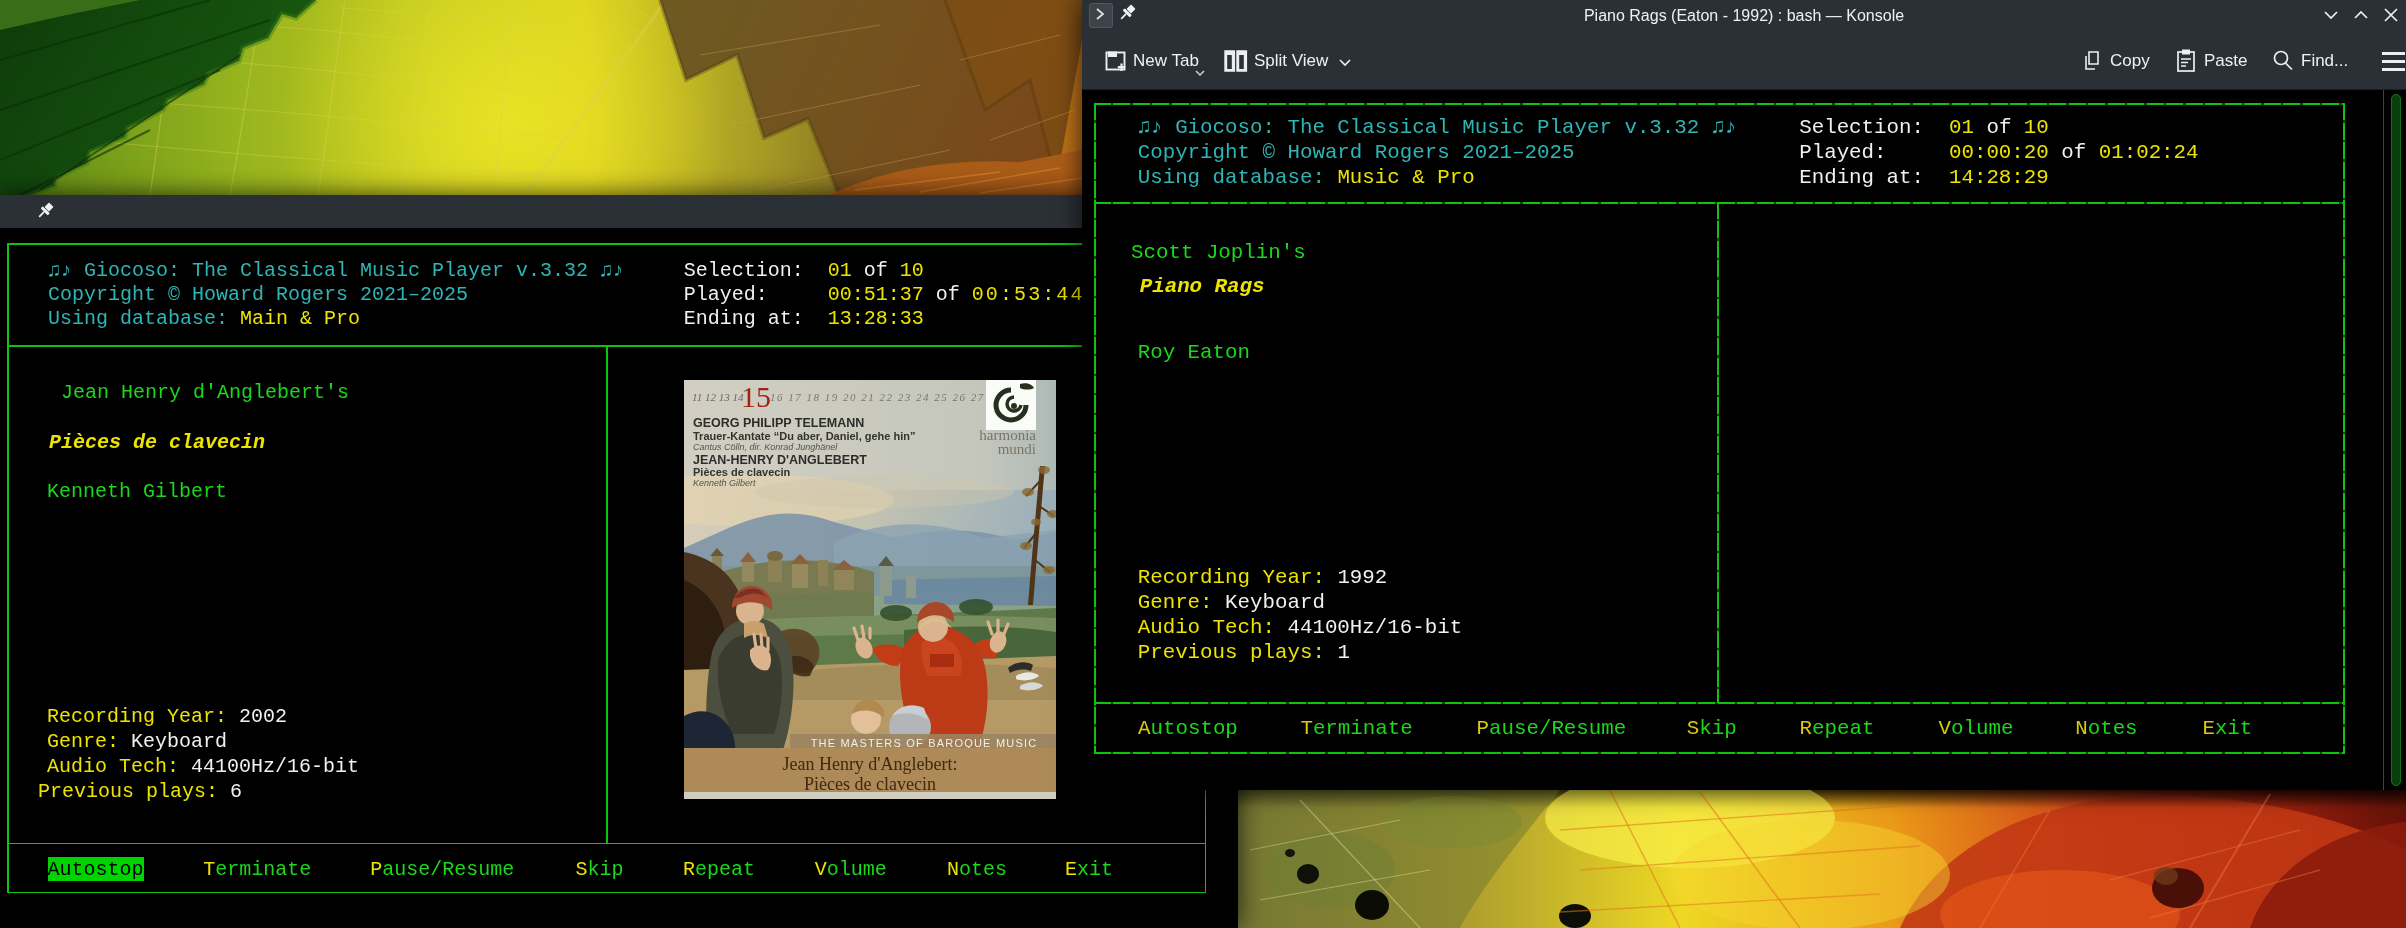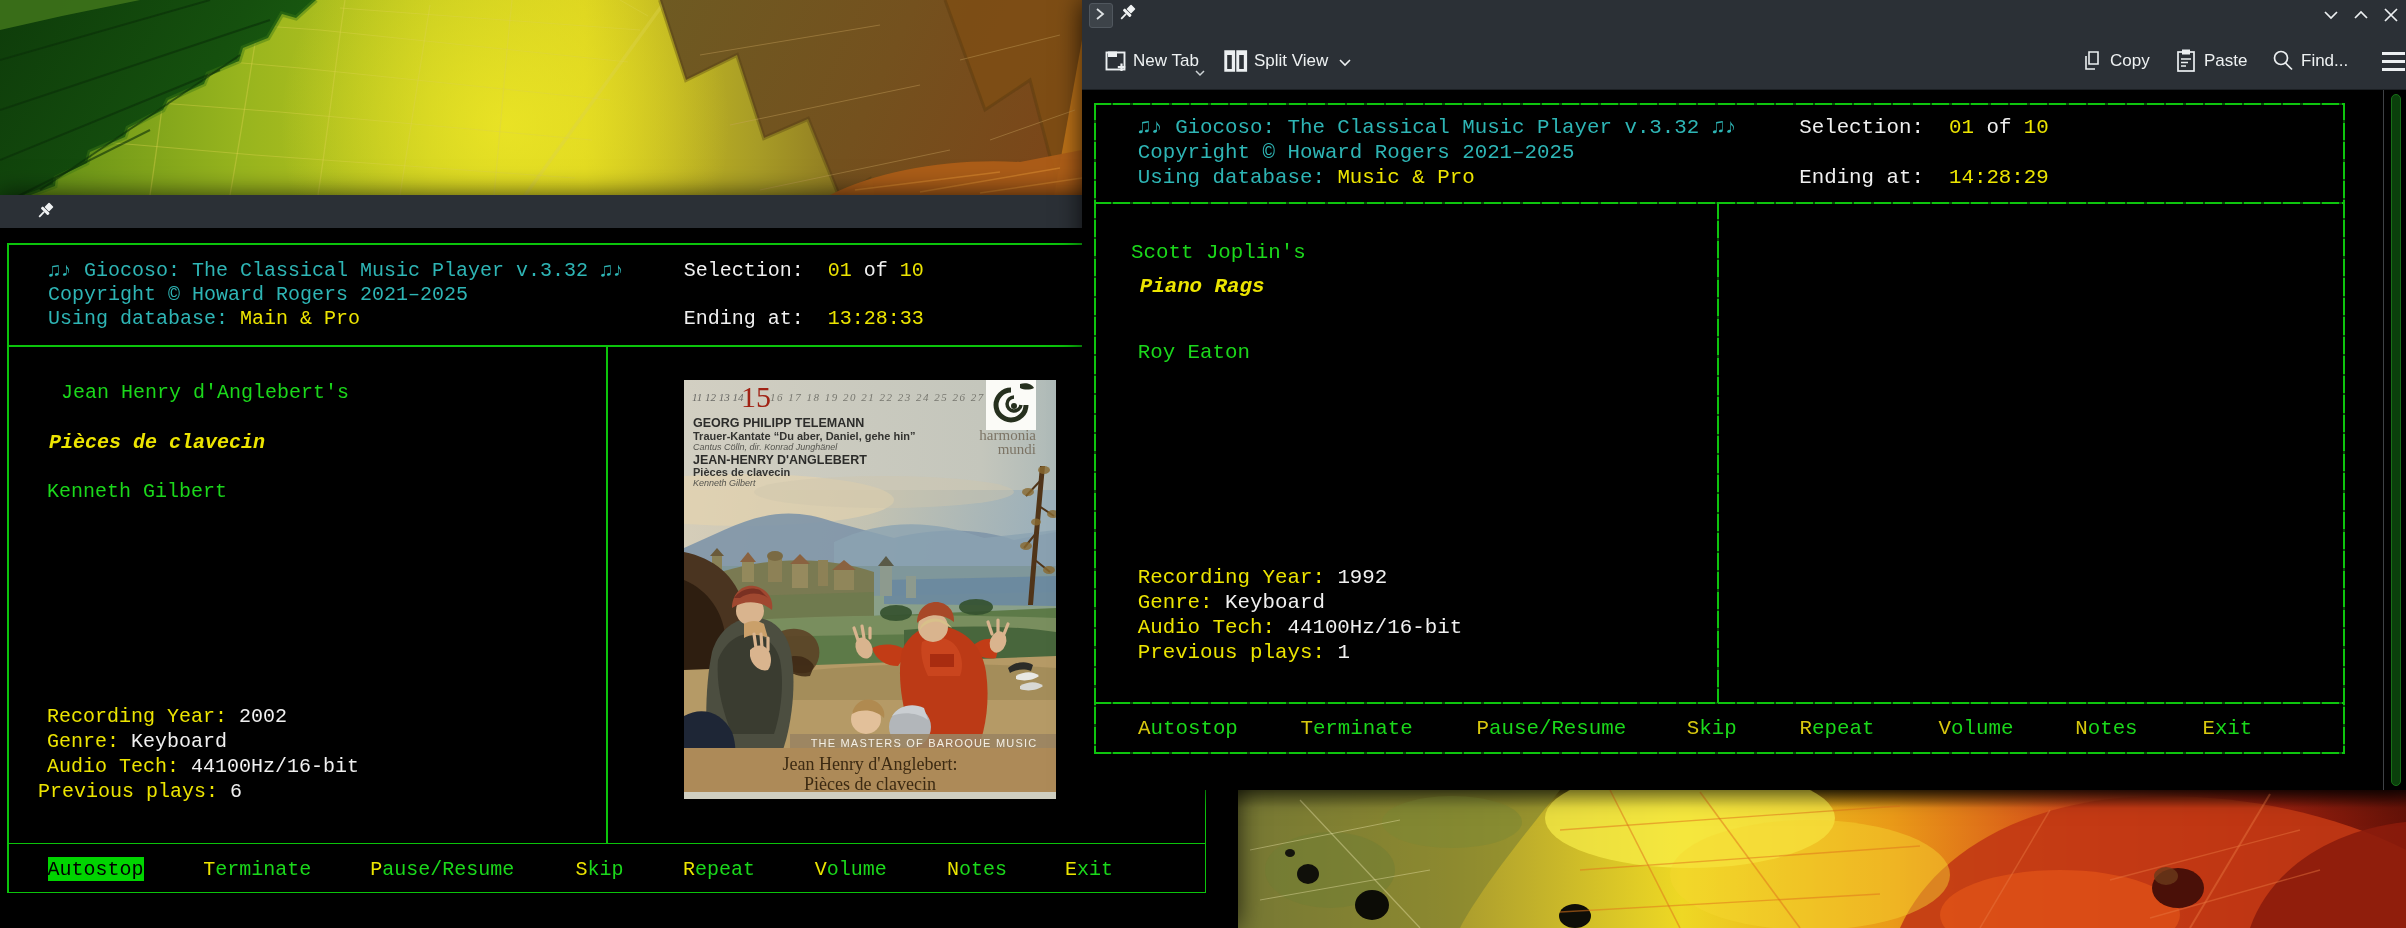--- a/index.html
+++ b/index.html
@@ -153,20 +153,21 @@
     <div class="line" style="left:7px;top:614.5px;width:1199px;height:1.6px;"></div>
     <div class="line" style="left:7px;top:663.7px;width:1199px;height:1.6px;"></div>
     <div class="line" style="left:7px;top:15px;width:1.6px;height:650px;"></div>
     <div class="line" style="left:1204.5px;top:15px;width:1.6px;height:650px;"></div>
     <div class="line" style="left:606px;top:117px;width:1.6px;height:499px;"></div>
 
     <div class="m lm cy" style="left:48px;top:31px;">♫♪ Giocoso: The Classical Music Player v.3.32 ♫♪</div>
     <div class="m lm cy" style="left:48px;top:55px;">Copyright © Howard Rogers 2021–2025</div>
     <div class="m lm cy" style="left:48px;top:79px;">Using database: <span class="ye">Main &amp; Pro</span></div>
     <div class="m lm wh" style="left:683.7px;top:31px;">Selection:  <span class="ye">01</span> of <span class="ye">10</span></div>
+    <div class="m lm wh" style="left:683.7px;top:55px;">Played:     <span class="ye">00:51:37</span> of <span class="ye" style="letter-spacing:2.1px;">00:53:44</span></div>
     <div class="m lm wh" style="left:683.7px;top:79px;">Ending at:  <span class="ye">13:28:33</span></div>
 
     <div class="m lm gr" style="left:47px;top:153px;margin-left:14px;">Jean Henry d'Anglebert's</div>
     <div class="m lm ye" style="left:49px;top:202.5px;font-weight:bold;font-style:italic;">Pièces de clavecin</div>
     <div class="m lm gr" style="left:47px;top:252px;">Kenneth Gilbert</div>
     <div class="m lm ye" style="left:47px;top:477px;">Recording Year: <span class="wh">2002</span></div>
     <div class="m lm ye" style="left:47px;top:502px;">Genre: <span class="wh">Keyboard</span></div>
     <div class="m lm ye" style="left:47px;top:527px;">Audio Tech: <span class="wh">44100Hz/16-bit</span></div>
     <div class="m lm ye" style="left:38px;top:552px;text-align:right;">Previous plays: <span class="wh">6</span></div>
 
@@ -316,35 +317,37 @@
         <rect x="0" y="412" width="372" height="7" fill="#cfcec0"></rect>
       <text x="186" y="390" text-anchor="middle" font-family="Liberation Serif" font-size="18" fill="#3c2a12">Jean Henry d'Anglebert:</text>
       <text x="186" y="410" text-anchor="middle" font-family="Liberation Serif" font-size="18" fill="#3c2a12">Pièces de clavecin</text>
     </svg>
   </div>
 </div>
 
 <div id="rw" class="abs" style="left:1082px;top:0;width:1324px;height:790px;box-shadow:0 0 24px rgba(0,0,0,0.75);">
   <div class="abs" style="left:0;top:0;width:1324px;height:90px;background:#2b3036;"></div>
   <div class="abs" style="left:0;top:89px;width:1324px;height:1px;background:#1c2024;"></div>
+  <div class="abs tbtxt" style="left:0;top:0;width:1324px;height:32px;line-height:32px;text-align:center;font-size:16px;">Piano Rags (Eaton - 1992) : bash — Konsole</div>
 
   <div class="abs" style="left:0;top:90px;width:1324px;height:700px;background:#000;" id="rterm">
 
     <div class="hline" style="left:12px;top:12.6px;width:1251px;"></div>
     <div class="hline" style="left:12px;top:111.5px;width:1251px;"></div>
     <div class="hline" style="left:12px;top:611.5px;width:1251px;"></div>
     <div class="hline" style="left:12px;top:661.5px;width:1251px;"></div>
     <div class="vline" style="left:12px;top:12.6px;height:651px;"></div>
     <div class="vline" style="left:1260.5px;top:12.6px;height:651px;"></div>
     <div class="vline" style="left:635px;top:111.5px;height:501px;"></div>
 
     <div class="m rm cy" style="left:55.7px;top:25px;">♫♪ Giocoso: The Classical Music Player v.3.32 ♫♪</div>
     <div class="m rm cy" style="left:55.7px;top:50px;">Copyright © Howard Rogers 2021–2025</div>
     <div class="m rm cy" style="left:55.7px;top:75px;">Using database: <span class="ye">Music &amp; Pro</span></div>
     <div class="m rm wh" style="left:717.2px;top:25px;">Selection:  <span class="ye">01</span> of <span class="ye">10</span></div>
+    <div class="m rm wh" style="left:717.2px;top:50px;">Played:     <span class="ye">00:00:20</span> of <span class="ye">01:02:24</span></div>
     <div class="m rm wh" style="left:717.2px;top:75px;">Ending at:  <span class="ye">14:28:29</span></div>
 
     <div class="m rm gr" style="left:49px;top:150px;text-align:right;">Scott Joplin's</div>
     <div class="m rm ye" style="left:57.7px;top:184px;font-weight:bold;font-style:italic;">Piano Rags</div>
     <div class="m rm gr" style="left:55.7px;top:250px;">Roy Eaton</div>
     <div class="m rm ye" style="left:55.7px;top:475px;">Recording Year: <span class="wh">1992</span></div>
     <div class="m rm ye" style="left:55.7px;top:500px;">Genre: <span class="wh">Keyboard</span></div>
     <div class="m rm ye" style="left:55.7px;top:525px;">Audio Tech: <span class="wh">44100Hz/16-bit</span></div>
     <div class="m rm ye" style="left:55.7px;top:550px;">Previous plays: <span class="wh">1</span></div>
 

